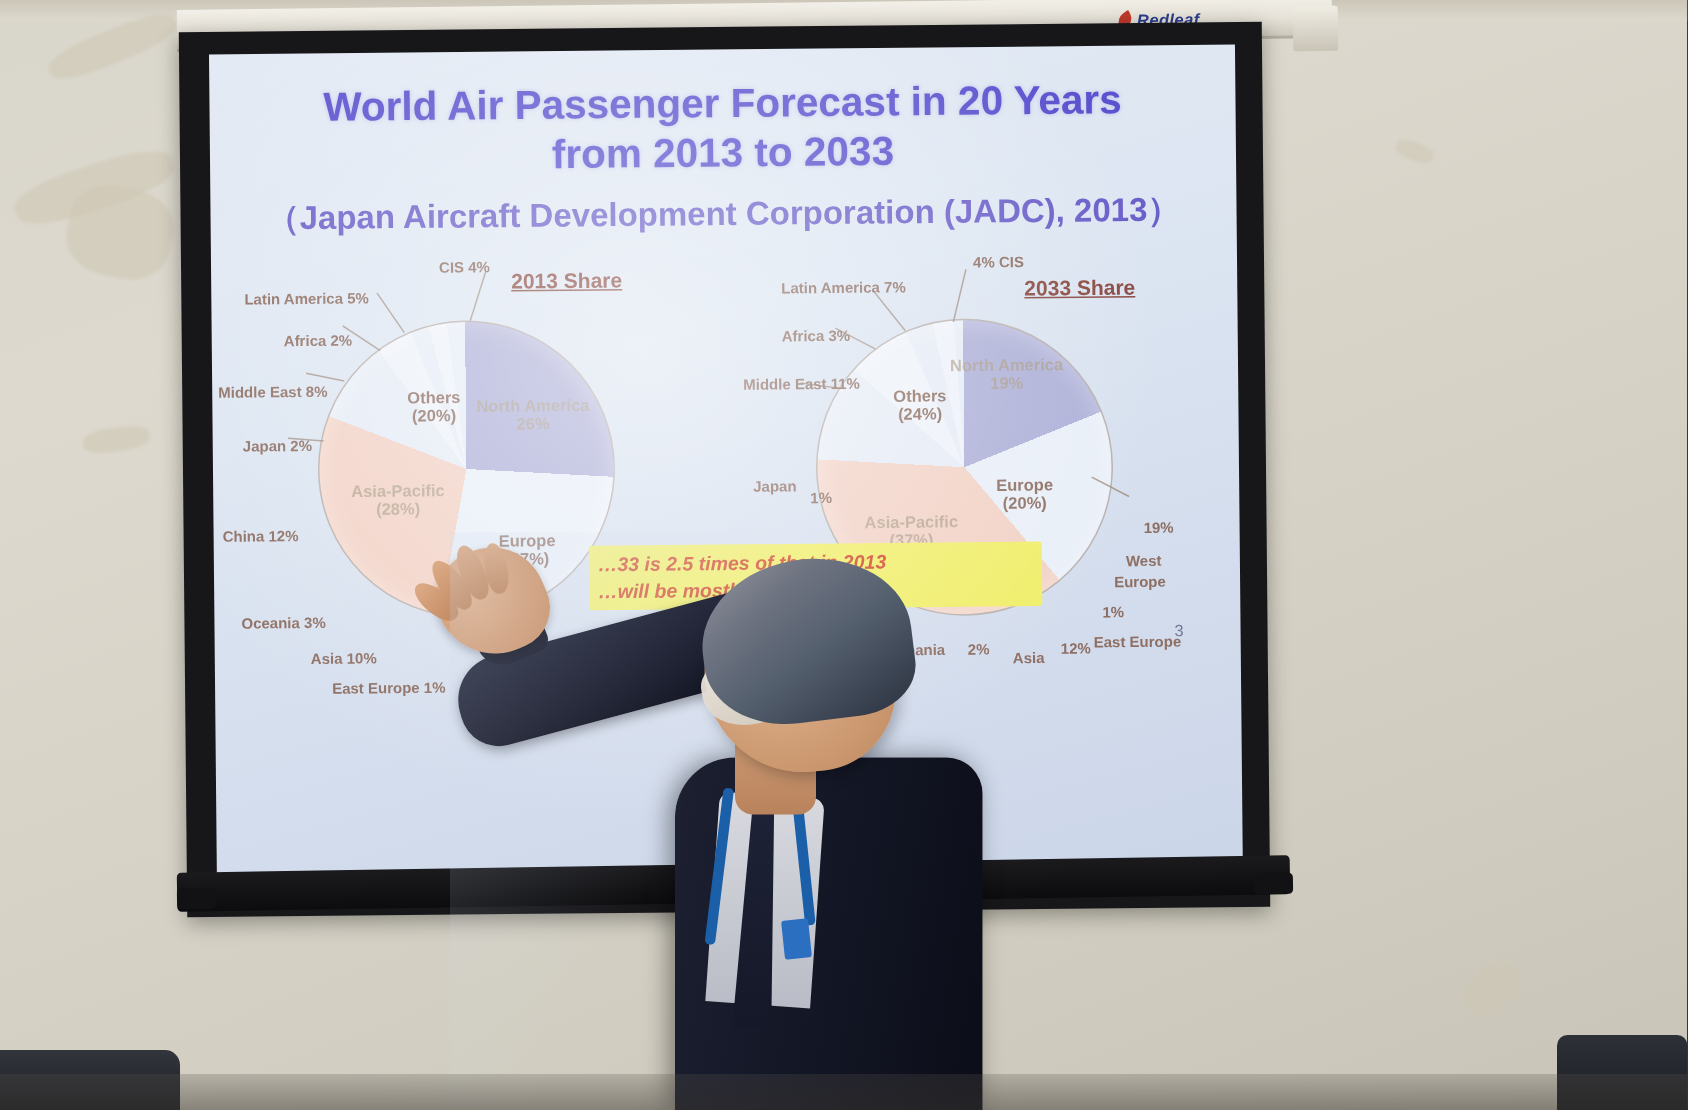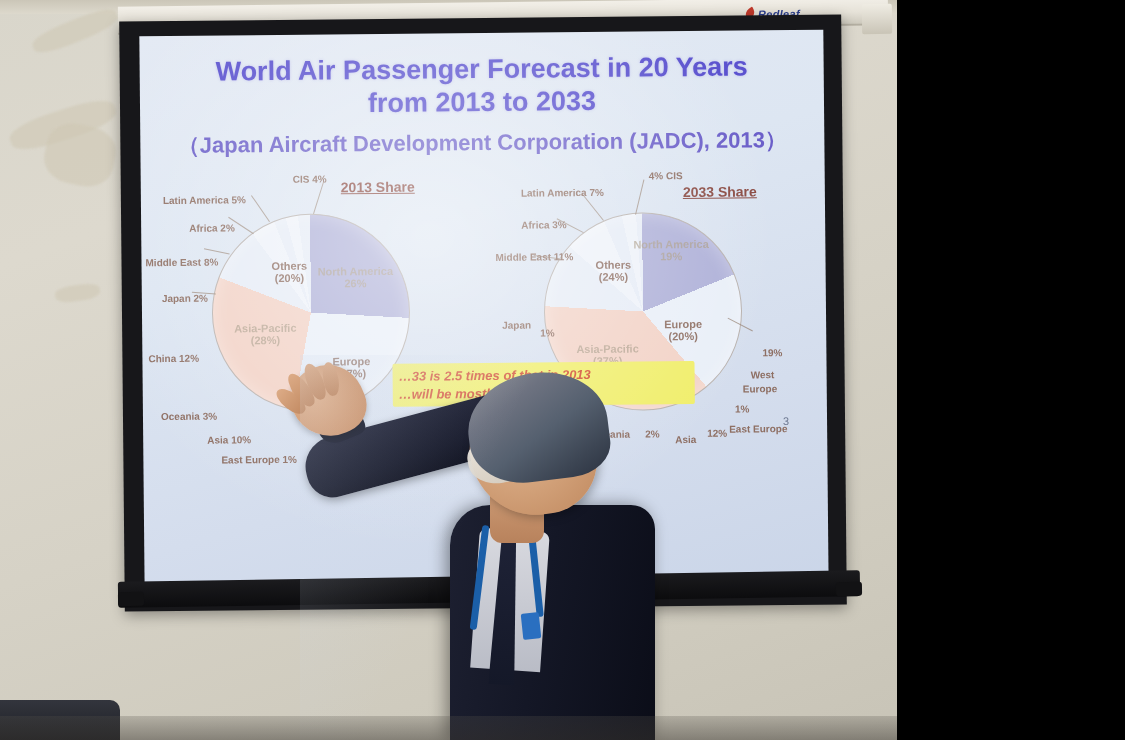--- a/index.html
+++ b/index.html
@@ -1,17 +1,17 @@
 <!DOCTYPE html>
 <html><head>
 <meta charset="utf-8">
 <style>
   html,body{margin:0;padding:0;background:#000;}
   body{font-family:"Liberation Sans",sans-serif;}
-  #scene{position:relative;width:897px;height:740px;overflow:hidden;
+  #scene{position:relative;width:1125px;height:740px;overflow:hidden;
     background:linear-gradient(160deg,#d9d6cb 0%,#ddd9ce 25%,#d6d2c6 55%,#cfcbbe 80%,#c8c4b7 100%);}
 
   
   .ceiling{position:absolute;left:0;top:0;width:1125px;height:14px;
     background:linear-gradient(180deg,#cbc6b8,#ddd9cd);}
   
   .valance{position:absolute;left:118px;top:2px;width:770px;height:26px;
     background:linear-gradient(180deg,#f2efe8 0%,#e6e2d8 55%,#cdc9bd 100%);
     border-bottom:2px solid #b3aea1;transform:rotate(-0.7deg);}
   .valance-end{position:absolute;left:862px;top:4px;width:30px;height:30px;

